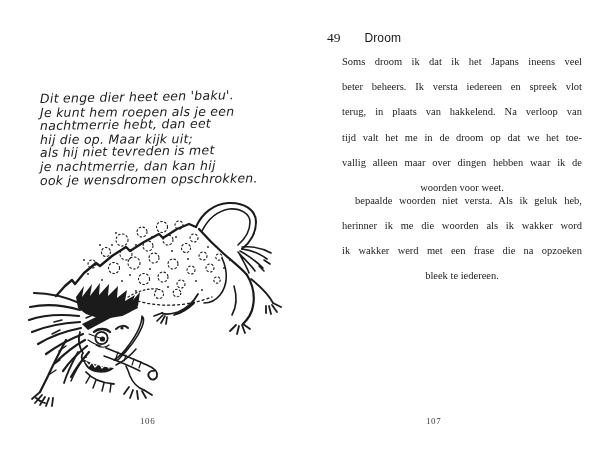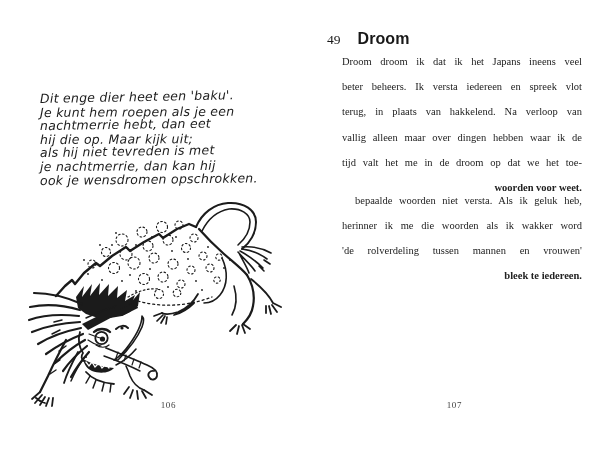--- a/index.html
+++ b/index.html
@@ -23,50 +23,50 @@
   .hw-line { transform-origin: left center; white-space: nowrap; }
   .hw-line:nth-child(1){ transform: rotate(-1.1deg); }
   .hw-line:nth-child(2){ transform: rotate(-0.4deg); }
   .hw-line:nth-child(3){ transform: rotate(-0.8deg); }
   .hw-line:nth-child(4){ transform: rotate(-0.3deg); }
   .hw-line:nth-child(5){ transform: rotate(-0.9deg); }
   .hw-line:nth-child(6){ transform: rotate(-0.4deg); }
   .hw-line:nth-child(7){ transform: rotate(-0.7deg); }
   .illustration { position: absolute; left: 26px; top: 200px; }
   .pagenum {
-    position: absolute; top: 400px; width: 36px;
-    text-align: right;
+    position: absolute; top: 416px; width: 36px;
+    text-align: left;
     font-family: "Liberation Serif", serif;
     font-size: 9px; letter-spacing: 0.6px; color: #3d3d3d;
   }
   .pagenum.left-num  { left: 140px; }
   .pagenum.right-num { left: 426px; }
   
   .chapter-heading {
     position: absolute; left: 327px; top: 30px;
-    display: flex; align-items: baseline; gap: 1px;
+    display: flex; align-items: baseline; gap: 8px;
     color: #181818;
   }
   .ch-num {
     font-family: "Liberation Serif", serif;
     font-size: 13.5px;
   }
   .ch-title {
     font-family: "Liberation Sans", sans-serif;
-    font-weight: bold; font-size: 16px; letter-spacing: 0.1px; padding-left: 16px;
+    font-weight: normal; font-size: 12px; letter-spacing: 0.1px; padding-left: 16px;
   }
   .body-text {
     position: absolute; left: 342px; top: 56px; width: 240px;
     font-family: "Liberation Serif", serif;
     font-size: 10.5px; line-height: 12.6px;
     color: #222222;
   }
   .body-line { text-align: justify; }
   .body-line::after { content: ""; display: inline-block; width: 100%; height: 0; }
-  .para .body-line:last-child { text-align: right; font-weight: bold; }
+  .para .body-line:last-child { text-align: center; }
   .para .body-line:last-child::after { content: none; }
   .para.indented .body-line:first-child { text-indent: 13px; }
   
   .ink { stroke: #1b1b1b; fill: none; stroke-linecap: round; stroke-linejoin: round; }
   .ink-fill { fill: #1b1b1b; stroke: none; }
 </style>
 </head>
 <body>
 
 <div class="spread">
@@ -197,30 +197,30 @@
 
   <div class="pagenum left-num">106</div>
 
   <div class="chapter-heading">
     <span class="ch-num">49</span>
     <span class="ch-title">Droom</span>
   </div>
 
   <div class="body-text">
     <div class="para">
-        <div class="body-line">Droom droom ik dat ik het Japans ineens veel</div>
+        <div class="body-line">Soms droom ik dat ik het Japans ineens veel</div>
         <div class="body-line">beter beheers. Ik versta iedereen en spreek vlot</div>
         <div class="body-line">terug, in plaats van hakkelend. Na verloop van</div>
+        <div class="body-line">tijd valt het me in de droom op dat we het toe-</div>
         <div class="body-line">vallig alleen maar over dingen hebben waar ik de</div>
-        <div class="body-line">tijd valt het me in de droom op dat we het toe-</div>
         <div class="body-line">woorden voor weet.</div>
       </div>
     <div class="para indented">
         <div class="body-line">bepaalde woorden niet versta. Als ik geluk heb,</div>
         <div class="body-line">herinner ik me die woorden als ik wakker word</div>
-        <div class="body-line">'de rolverdeling tussen mannen en vrouwen'</div>
+        <div class="body-line">ik wakker werd met een frase die na opzoeken</div>
         <div class="body-line">bleek te iedereen.</div>
       </div>
   </div>
 
   <div class="pagenum right-num">107</div>
 
 </div>
 
 </body></html>

